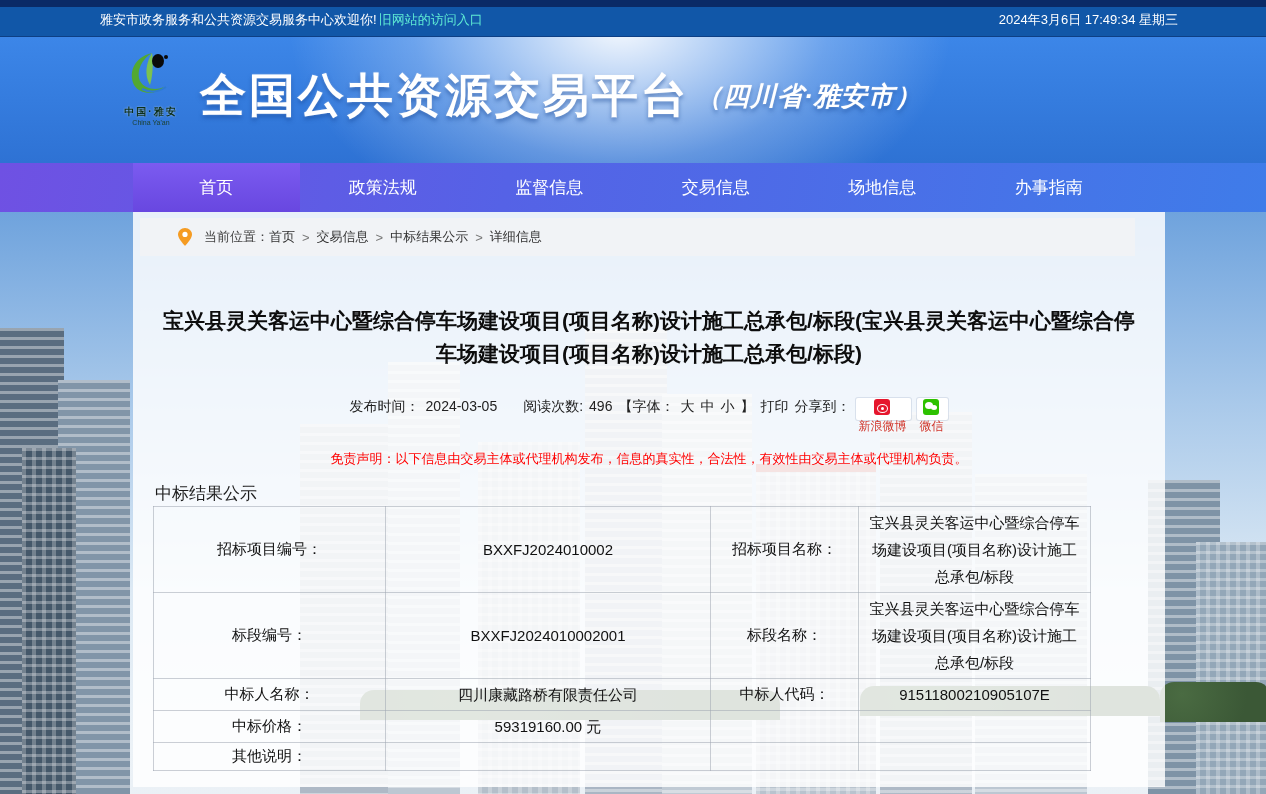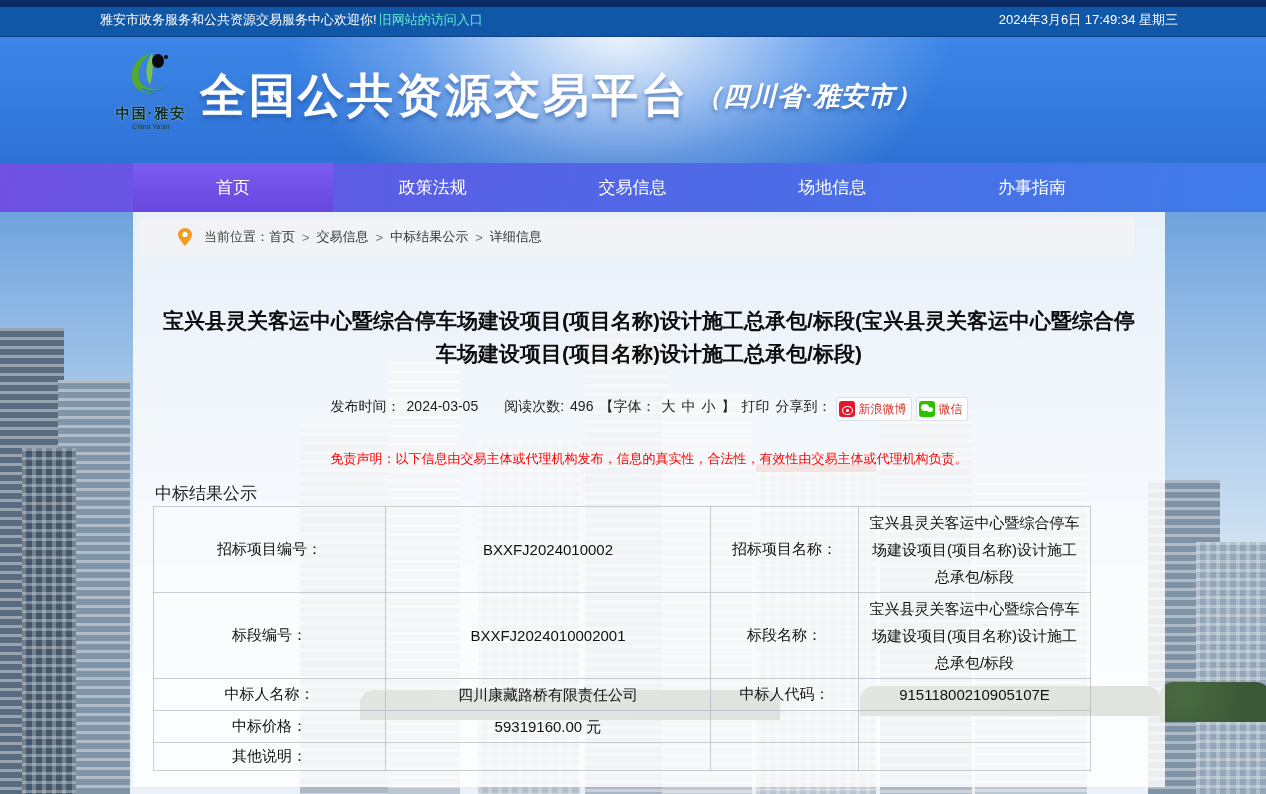--- a/index.html
+++ b/index.html
@@ -17,21 +17,21 @@
   .top-datetime { color:#fff; }
 
   
   .header { position:relative; height:126px;
     background:
       radial-gradient(ellipse 460px 300px at 49% -8%, rgba(255,255,255,.95), rgba(255,255,255,.25) 45%, rgba(255,255,255,0) 72%),
       linear-gradient(180deg,#3c86e8 0%, #2e72d4 100%);
     display:flex; align-items:center; }
   .logo { position:absolute; left:112px; top:12px; width:78px; text-align:center; }
   .logo svg { display:block; margin:0 auto; }
-  .logo-cn { color:#0b2f1c; font-size:14px; letter-spacing:2px; font-weight:bold; text-shadow:0 0 2px rgba(255,255,255,.6); }
+  .logo-cn { color:#0b2f1c; font-size:10px; letter-spacing:2px; font-weight:bold; text-shadow:0 0 2px rgba(255,255,255,.6); }
   .logo-en { color:#1c3f2b; font-size:7px; }
   .site-title { position:absolute; left:200px; top:28px; white-space:nowrap;
     color:#ffffff; font-weight:bold; font-size:46px; letter-spacing:3px;
     text-shadow:0 3px 4px rgba(20,70,150,.55), 0 0 2px rgba(255,255,255,.4); }
   .site-subtitle { font-size:26px; letter-spacing:1px; vertical-align:6px; margin-left:6px;font-style:italic; }
 
   
   .nav { height:49px; background:linear-gradient(100deg,#6f51e3 0%, #5562e6 40%, #3f7ce9 100%);
     display:flex; align-items:stretch; padding:0 134px 0 133px; }
   .nav-inner { display:flex; width:100%; }
@@ -66,21 +66,21 @@
 
   .article-title { margin:48px auto 0; width:990px; text-align:center;
     font-size:21px; font-weight:bold; line-height:33px; color:#0d0d0d; }
 
   .meta { margin-top:28px; display:flex; justify-content:center; 
     font-size:14px; color:#222; gap:6px; height:22px; }
   .meta .gap { width:14px; }
   .font-size-opt, .print-btn { cursor:pointer; }
   .share-chip { display:flex; align-items:center; gap:3px; background:#fff;
     border-radius:2px; padding:1px 5px 1px 2px; font-size:12px; color:#d0362c;
-    cursor:pointer; box-shadow:0 0 0 1px rgba(200,210,225,.6); }
+    cursor:pointer; box-shadow:0 0 0 1px rgba(200,210,225,.6);flex-direction:column; }
   .chip-icon { width:16px; height:16px; border-radius:3px; position:relative; flex:none; }
   .chip-icon.weibo { background:#e6162d; }
   .chip-icon.weibo::before { content:""; position:absolute; left:3px; top:5px; width:9px; height:7px;
     border:1.5px solid #fff; border-radius:50%; }
   .chip-icon.weibo::after { content:""; position:absolute; left:6.5px; top:8px; width:3px; height:3px;
     background:#fff; border-radius:50%; }
   .chip-icon.wechat { background:#2dc100; }
   .chip-icon.wechat::before { content:""; position:absolute; left:2px; top:3px; width:8px; height:7px;
     background:#fff; border-radius:50%; }
   .chip-icon.wechat::after { content:""; position:absolute; left:8px; top:6px; width:6px; height:5px;
@@ -131,20 +131,23 @@
     <div class="site-title"><span>全国公共资源交易平台</span><span class="site-subtitle">（四川省·雅安市）</span></div>
   </div>
 
   <div class="nav">
     <div class="nav-inner">
       <div class="nav-item active">
           <span>首页</span>
         </div>
       <div class="nav-item">
           <span>政策法规</span>
+        </div>
+      <div class="nav-item">
+          <span>监督信息</span>
         </div>
       <div class="nav-item">
           <span>交易信息</span>
         </div>
       <div class="nav-item">
           <span>场地信息</span>
         </div>
       <div class="nav-item">
           <span>办事指南</span>
         </div>

